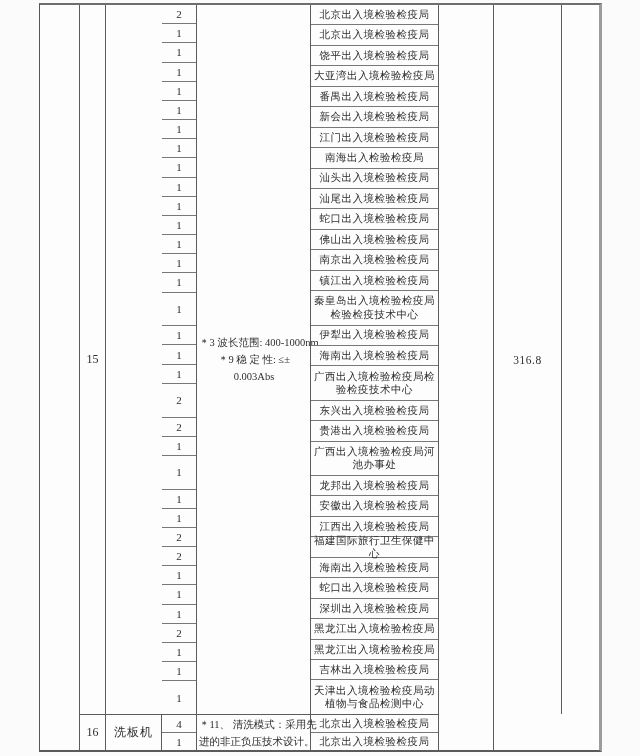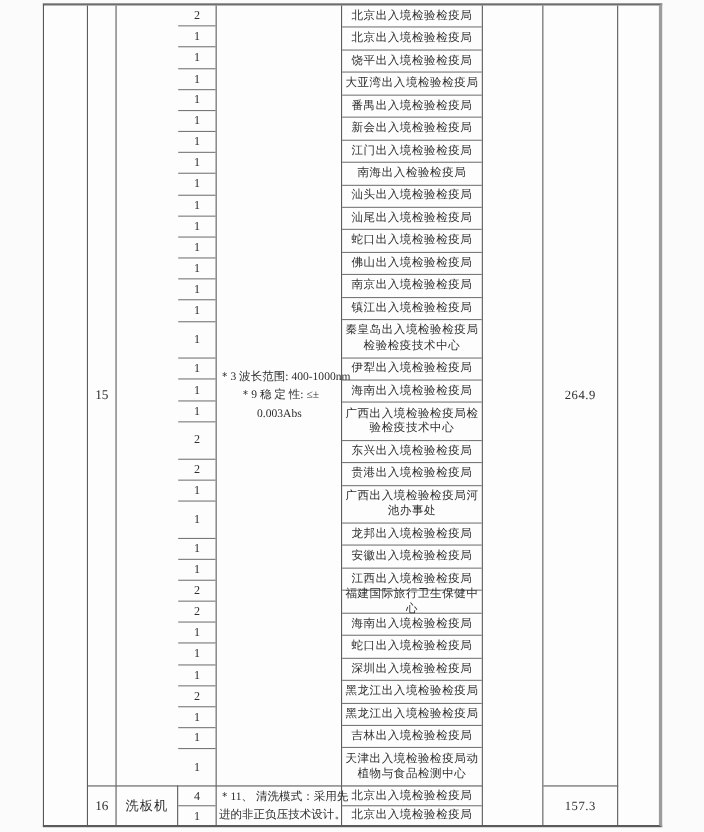--- a/index.html
+++ b/index.html
@@ -122,35 +122,34 @@
           <div class="ocell" style="flex-grow: 1;">江西出入境检验检疫局</div>
           <div class="ocell" style="flex-grow: 1;">福建国际旅行卫生保健中心</div>
           <div class="ocell" style="flex-grow: 1;">海南出入境检验检疫局</div>
           <div class="ocell" style="flex-grow: 1;">蛇口出入境检验检疫局</div>
           <div class="ocell" style="flex-grow: 1;">深圳出入境检验检疫局</div>
           <div class="ocell" style="flex-grow: 1;">黑龙江出入境检验检疫局</div>
           <div class="ocell" style="flex-grow: 1;">黑龙江出入境检验检疫局</div>
           <div class="ocell" style="flex-grow: 1;">吉林出入境检验检疫局</div>
           <div class="ocell" style="flex-grow: 1.8;">天津出入境检验检疫局动植物与食品检测中心</div>
         </div>
-      <div class="cell ch vcenter price-cell">264.9</div>
+      <div class="cell ch vcenter price-cell">316.8</div>
     </div>
 
     <div class="item item-16">
       <div class="cell cb vcenter no-cell">16</div>
       <div class="cell cc vcenter name-cell">洗板机</div>
       <div class="cell cd stack">
           <div class="qcell" style="flex-grow: 1;">4</div>
           <div class="qcell" style="flex-grow: 1;">1</div>
         </div>
       <div class="cell ce spec">
           <div class="spec-line">＊11、 清洗模式：采用先</div>
           <div class="spec-line">进的非正负压技术设计。</div>
         </div>
       <div class="cell cf stack">
           <div class="ocell" style="flex-grow: 1;">北京出入境检验检疫局</div>
           <div class="ocell" style="flex-grow: 1;">北京出入境检验检疫局</div>
         </div>
-      <div class="cell ch vcenter price-cell">157.3</div>
     </div>
 
   </div>
 </div>
 
 </body></html>

